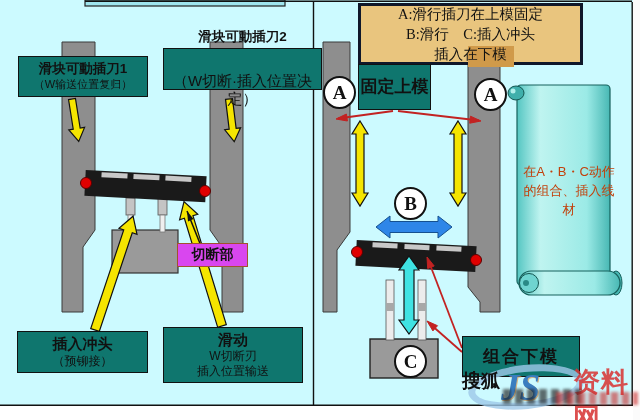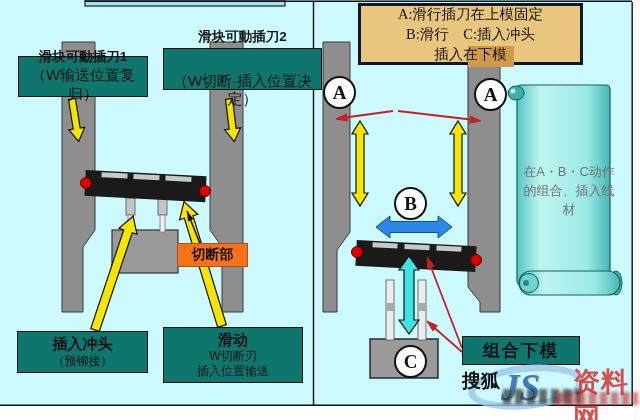--- a/index.html
+++ b/index.html
@@ -3,44 +3,44 @@
 <meta charset="utf-8">
 <style>
   html,body{margin:0;padding:0;background:#ffffff;}
   .stage{position:relative;width:640px;height:420px;overflow:hidden;background:#ffffff;
          font-family:"Liberation Sans",sans-serif;}
   .stage svg{position:absolute;left:0;top:0;}
   .lbl{position:absolute;background:#0f766e;border:1.5px solid #111;display:flex;
        flex-direction:column;justify-content:center;align-items:center;text-align:center;
        color:#111;line-height:1.25;box-sizing:border-box;z-index:5;}
   .t-bold{font-weight:bold;font-size:13.5px;}
-  .t-sub{font-size:15px;}
+  .t-sub{font-size:11px;}
   .t-sub-sm{font-size:15px;}
   .box-l1{left:18px;top:56px;width:130px;height:41px;}
   .box-l2{left:163px;top:48px;width:159px;height:42px;gap:26px;}
   .box-punch{left:17px;top:331px;width:131px;height:42px;}
   .box-slide{left:163px;top:327px;width:140px;height:56px;}
-  .box-cut{left:177px;top:243px;width:71px;height:24px;background:#f97316;
+  .box-cut{left:177px;top:243px;width:71px;height:24px;background:#d946ef;
            border:1.5px solid #a0522d;font-weight:bold;font-size:14px;z-index:6;}
   .note-tan{left:358px;top:3px;width:225px;height:62px;background:#e9c57e;
             border:3px solid #0f172a;font-size:14.5px;line-height:20px;
             font-family:"Liberation Serif",serif;z-index:4;}
   .note-dark{position:absolute;left:107px;top:40px;width:46px;height:21px;
              background:#d09a4a;z-index:-1;}
   .note-tan span{position:relative;}
   .box-fixed{left:358px;top:64px;width:73px;height:46px;font-weight:bold;font-size:17px;}
-  .box-lower{left:462px;top:336px;width:118px;height:29px;font-weight:bold;
+  .box-lower{left:462px;top:336px;width:118px;height:41px;font-weight:bold;
              font-size:17px;letter-spacing:2px;}
   .marker{position:absolute;width:29px;height:29px;border:2px solid #111;border-radius:50%;
           background:#fff;color:#111;display:flex;align-items:center;justify-content:center;
           font-family:"Liberation Serif",serif;font-weight:bold;font-size:19px;z-index:6;}
   .mA1{left:323px;top:76px;} .mA2{left:474px;top:78px;}
   .mB{left:394px;top:187px;} .mC{left:394px;top:345px;}
   .scroll-text{position:absolute;left:519px;top:162px;width:100px;text-align:center;
-               font-size:13px;line-height:19px;color:#737373;z-index:5;}
+               font-size:13px;line-height:19px;color:#c2410c;z-index:5;}
   .right-strip{position:absolute;left:633px;top:0;width:7px;height:420px;background:#fbfbfb;}
   
   .wm-ellipse{position:absolute;left:468px;top:365px;width:116px;height:44px;
               border:7px solid rgba(158,200,232,.8);border-radius:50%;
               transform:rotate(-6deg);z-index:7;box-sizing:border-box;}
   .wm-js{position:absolute;left:501px;top:366px;font-family:"Liberation Serif",serif;
          font-style:italic;font-weight:bold;font-size:37px;color:#3a7ec0;z-index:8;
          text-shadow:1px 1px 0 rgba(224,136,48,.6);}
   .wm-brand{position:absolute;left:573px;top:364px;font-weight:bold;font-size:27px;
             color:rgba(215,55,55,.88);letter-spacing:1px;z-index:8;}
@@ -194,20 +194,23 @@
     <span class="t-sub" style="font-size:12px">W切断刃</span>
     <span class="t-sub" style="font-size:12px">插入位置输送</span>
   </div>
 
   <div class="lbl note-tan">
     <div class="note-dark"></div>
     <span>A:滑行插刀在上模固定</span>
     <span>B:滑行　C:插入冲头</span>
     <span>插入在下模</span>
   </div>
+  <div class="lbl box-fixed">
+    <span>固定上模</span>
+  </div>
   <div class="lbl box-lower">
     <span>组合下模</span>
   </div>
   <div class="scroll-text">在A・B・C动作的组合、插入线材</div>
 
   <div class="marker mA1">A</div>
   <div class="marker mA2">A</div>
   <div class="marker mB">B</div>
   <div class="marker mC">C</div>
 

